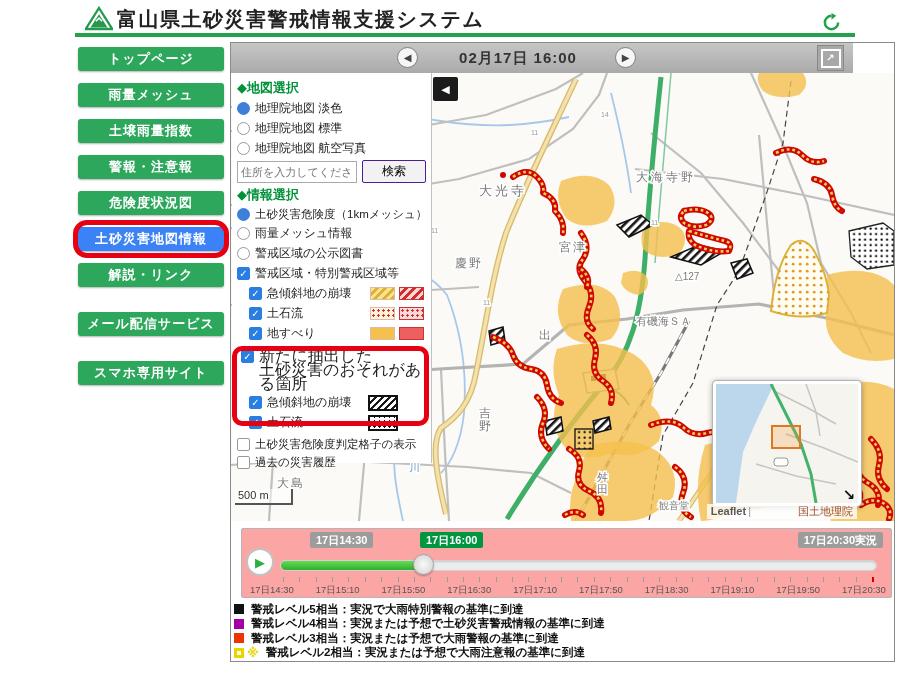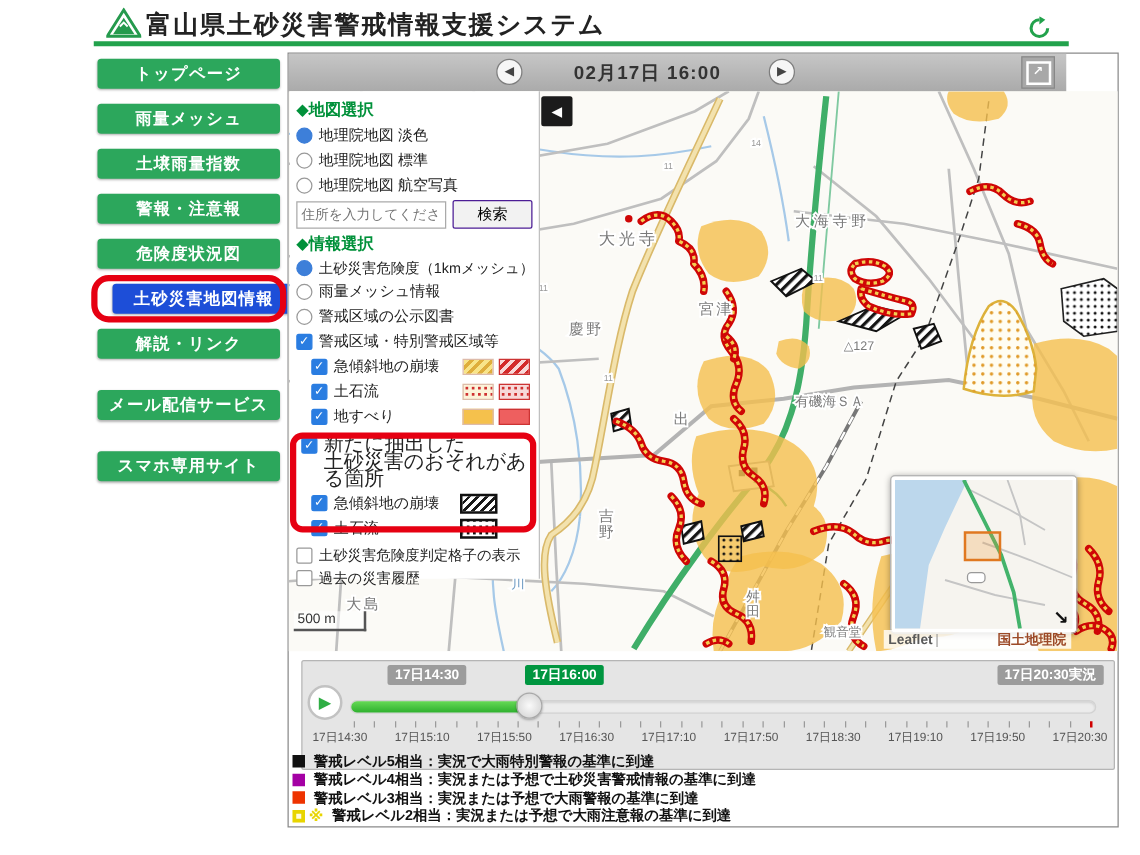--- a/index.html
+++ b/index.html
@@ -7,21 +7,21 @@
     font-family:"Liberation Sans","DejaVu Sans",sans-serif;}
   .abs{position:absolute;}
   
   #page-title{position:absolute;left:117px;top:6px;font-size:20px;font-weight:bold;color:#222;letter-spacing:1.5px;}
   #header-rule{position:absolute;left:75px;top:33px;width:780px;height:4px;background:#22a24c;}
   
   #sidebar{position:absolute;left:78px;top:0;width:146px;height:420px;}
   .green-btn{position:absolute;left:0;width:146px;height:24px;background:#2ca75c;color:#fff;
     font-weight:bold;font-size:13px;display:flex;align-items:center;justify-content:center;
     border-radius:3px;box-shadow:0 1px 2px rgba(0,0,0,.3);cursor:pointer;letter-spacing:1px;box-sizing:border-box;}
-  .green-btn.active{background:#1d4ed8;margin-left:12px;}
+  .green-btn.active{background:#3b82f6;}
   #sidebar-ring{position:absolute;left:-5px;top:220px;width:156px;height:38px;border:5px solid #e60012;
     border-radius:14px;box-sizing:border-box;pointer-events:none;z-index:40;}
   
   #main{position:absolute;left:230px;top:42px;width:663px;height:618px;border:1px solid #8a8a8a;
     background:#fff;box-sizing:content-box;}
   #maptoolbar{position:absolute;left:0;top:0;width:622px;height:30px;
     background:linear-gradient(#c6c6c6,#aaaaaa);border-bottom:1px solid #8e8e8e;}
   .circle-btn{position:absolute;top:4px;width:21px;height:21px;border-radius:50%;background:#f6f6f6;
     border:1px solid #7e7e7e;color:#444;font-size:10px;display:flex;align-items:center;justify-content:center;cursor:pointer;box-sizing:border-box;}
   #toolbar-datetime{position:absolute;left:222px;top:6px;width:130px;text-align:center;font-size:15px;font-weight:bold;color:#333;letter-spacing:1px;}
@@ -34,21 +34,21 @@
   .maplbl{font-family:"Liberation Sans","DejaVu Sans",sans-serif;paint-order:stroke;stroke:#ffffff;stroke-width:3px;}
   .rz1{fill:none;stroke:#cf0606;stroke-width:6;stroke-linecap:round;stroke-linejoin:round;}
   .rz2{fill:none;stroke:#f3cf52;stroke-width:2.6;stroke-dasharray:2.8 2.8;}
   #collapse-btn{position:absolute;left:202px;top:4px;width:25px;height:24px;background:#1b1b1b;color:#fff;
     display:flex;align-items:center;justify-content:center;font-size:11px;border-radius:2px;cursor:pointer;}
   #scalebar{position:absolute;left:4px;bottom:16px;width:58px;height:16px;border-bottom:2px solid #555;
     border-right:2px solid #555;font-size:11px;color:#333;background:rgba(255,255,255,.55);padding-left:3px;box-sizing:border-box;}
   #attribution{position:absolute;right:37px;bottom:2px;background:rgba(255,255,255,.8);padding:0 4px;font-size:11px;}
   #attribution .lf{color:#5a5a5a;font-weight:bold;}
   #attribution .sep{color:#999;margin:0 2px;}
-  #attribution .src{color:#9c4a28;font-weight:bold;padding-left:45px;}
+  #attribution .src{color:#9c4a28;font-weight:normal;padding-left:45px;}
   #minimap{position:absolute;left:482px;top:308px;width:148px;height:125px;background:#f6f4ef;border:3px solid #fff;
     outline:1px solid #b5b5b5;border-radius:3px;box-shadow:0 1px 6px rgba(0,0,0,.45);box-sizing:border-box;overflow:hidden;}
   #minimap-arrow{position:absolute;right:3px;bottom:1px;color:#111;font-size:15px;font-weight:bold;cursor:pointer;line-height:1;}
   
   #panel{position:absolute;left:1px;top:30px;width:200px;height:390px;background:#fff;border-right:1px solid #c0c0c0;
     padding:3px 5px;box-sizing:border-box;z-index:20;}
   .sec{color:#00913a;font-weight:bold;font-size:13px;margin:3px 0 2px;}
   .prow{display:flex;align-items:center;gap:5px;margin:3px 0;font-size:12px;color:#222;}
   .prow.indent{margin-left:12px;}
   .prow.indent2{margin-left:4px;}
@@ -71,21 +71,21 @@
   .sw-bd{width:30px;height:16px;background-image:radial-gradient(#111 1.2px,transparent 1.4px);background-size:5px 5px;
     background-position:2px 2px;background-color:#fff;border:2px solid #111;}
   .addr{width:120px;height:22px;border:1px solid #aaa;font-size:11px;padding:0 3px;box-sizing:border-box;
     font-family:"Liberation Sans","DejaVu Sans",sans-serif;}
   .search-btn{height:23px;padding:0 19px;border:1px solid #4c1d95;background:#f2f2f2;font-size:12px;border-radius:2px;cursor:pointer;
     font-family:"Liberation Sans","DejaVu Sans",sans-serif;}
   #newring{position:absolute;left:1px;top:303px;width:197px;height:80px;border:5px solid #e60012;border-radius:10px;
     box-sizing:border-box;z-index:30;pointer-events:none;}
   .grouplbl{font-size:16px;color:#222;line-height:14px;}
   
-  #timeline{position:absolute;left:10px;top:485px;width:651px;height:88px;background:#e5e5e5;border:1px solid #b5b5b5;
+  #timeline{position:absolute;left:10px;top:485px;width:651px;height:70px;background:#fca5a5;border:1px solid #b5b5b5;
     border-radius:2px;box-sizing:border-box;}
   .badge{position:absolute;top:3px;height:16px;line-height:16px;padding:0 6px;border-radius:2px;background:#9c9c9c;
     color:#fff;font-size:11px;font-weight:bold;}
   .badge.green{background:#009640;}
   #play-btn{position:absolute;left:4px;top:19px;width:28px;height:28px;border-radius:50%;background:#fff;
     border:2px solid #c2c2c2;color:#2fae44;font-size:13px;display:flex;align-items:center;justify-content:center;cursor:pointer;box-sizing:border-box;}
   #track{position:absolute;left:38px;top:31px;width:597px;height:11px;border-radius:6px;background:#ececec;
     border:1px solid #d2d2d2;box-shadow:inset 0 1px 2px rgba(0,0,0,.15);box-sizing:border-box;}
   #track-fill{height:100%;border-radius:6px 0 0 6px;background:linear-gradient(#66d956,#2eb02e);}
   #handle{position:absolute;top:25px;width:21px;height:21px;border-radius:50%;background:radial-gradient(#fafafa,#cfcfcf);

